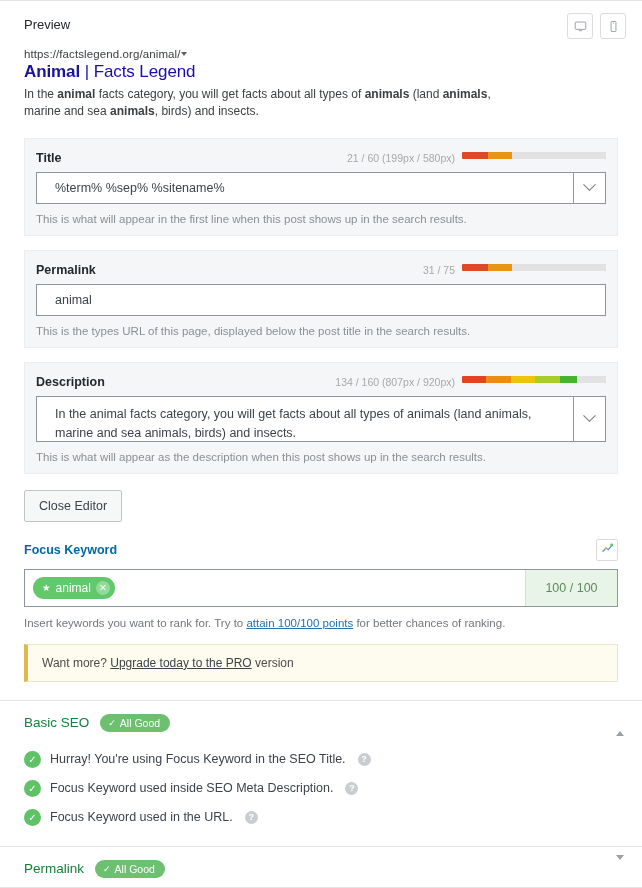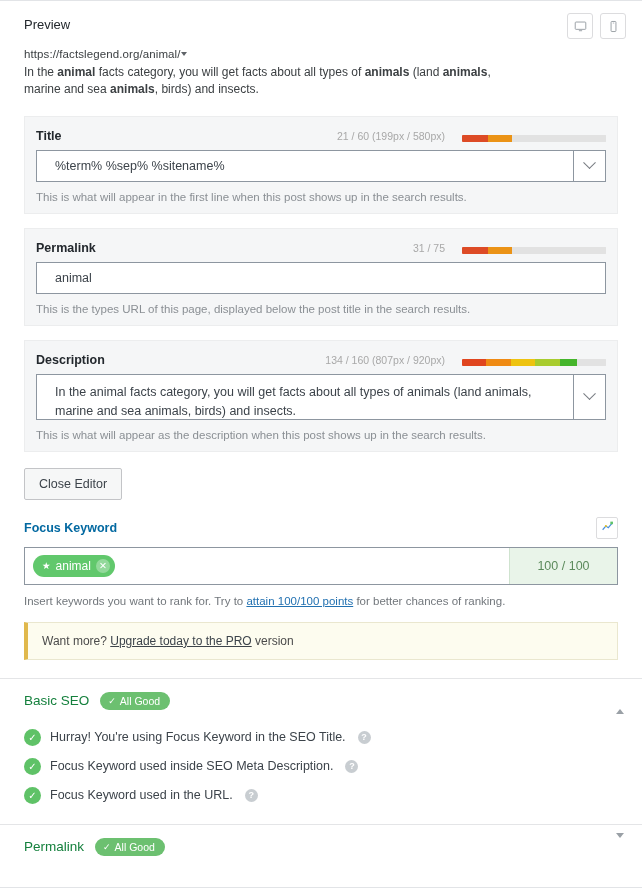--- a/index.html
+++ b/index.html
@@ -64,21 +64,21 @@
     background: #f5f6f7;
     border: 1px solid #ecedee;
     padding: 12px 11px 10px 11px;
     margin-bottom: 14px;
   }
   .field-top {
     display: flex; align-items: center; justify-content: space-between;
     margin-bottom: 7px;
   }
   .field-label { font-size: 12.5px; font-weight: 700; color: #23282d; }
-  .field-meter { display: flex; align-items: flex-end; gap: 17px; }
+  .field-meter { display: flex; align-items: flex-start; gap: 7px; }
   .meter-count { font-size: 10.5px; color: #a8a8a8; }
   .meter-bar {
     width: 144px; height: 7px;
     background: #e2e2e2; border-radius: 1px;
     display: flex; overflow: hidden;
   }
   .meter-seg { height: 100%; }
 
   .field-input-row { display: flex; align-items: stretch; }
   .field-input {
@@ -149,21 +149,21 @@
     font-size: 12px;
   }
   .fk-star { font-size: 9.5px; line-height: 1; }
   .fk-tag-x {
     width: 14px; height: 14px; border-radius: 50%;
     background: rgba(255,255,255,.32);
     display: inline-flex; align-items: center; justify-content: center;
     font-size: 9.5px; line-height: 1; cursor: pointer;
   }
   .fk-score {
-    width: 108px;
+    width: 92px;
     background: #e9f4e9;
     border-left: 1px solid #cfe3cf;
     display: flex; align-items: center; justify-content: center;
     font-size: 12.5px; color: #5b8a5b;
   }
   .fk-hint { font-size: 11.5px; color: #72777c; margin-top: 10px; }
   .fk-hint a { color: #2271b1; text-decoration: underline; }
 
   
   .pro-wrap { padding: 15px 24px 0 24px; }
@@ -252,20 +252,23 @@
             </svg>
         </span>
       </div>
     </div>
   </div>
 
   <div class="snippet">
     <div class="snippet-url">
       <span>https://factslegend.org/animal/</span>
       <span class="caret-sm"></span>
+    </div>
+    <div class="snippet-title">
+      <b>Animal</b><span> | Facts Legend</span>
     </div>
     <div class="snippet-desc"><span>In the </span><b>animal</b><span> facts category, you will get facts about all types of </span><b>animals</b><span> (land </span><b>animals</b><span>, marine and sea </span><b>animals</b><span>, birds) and insects.</span></div>
   </div>
 
   <div class="editor-wrap">
 
     <div class="field-block">
       <div class="field-top">
         <span class="field-label">Title</span>
         <span class="field-meter">

